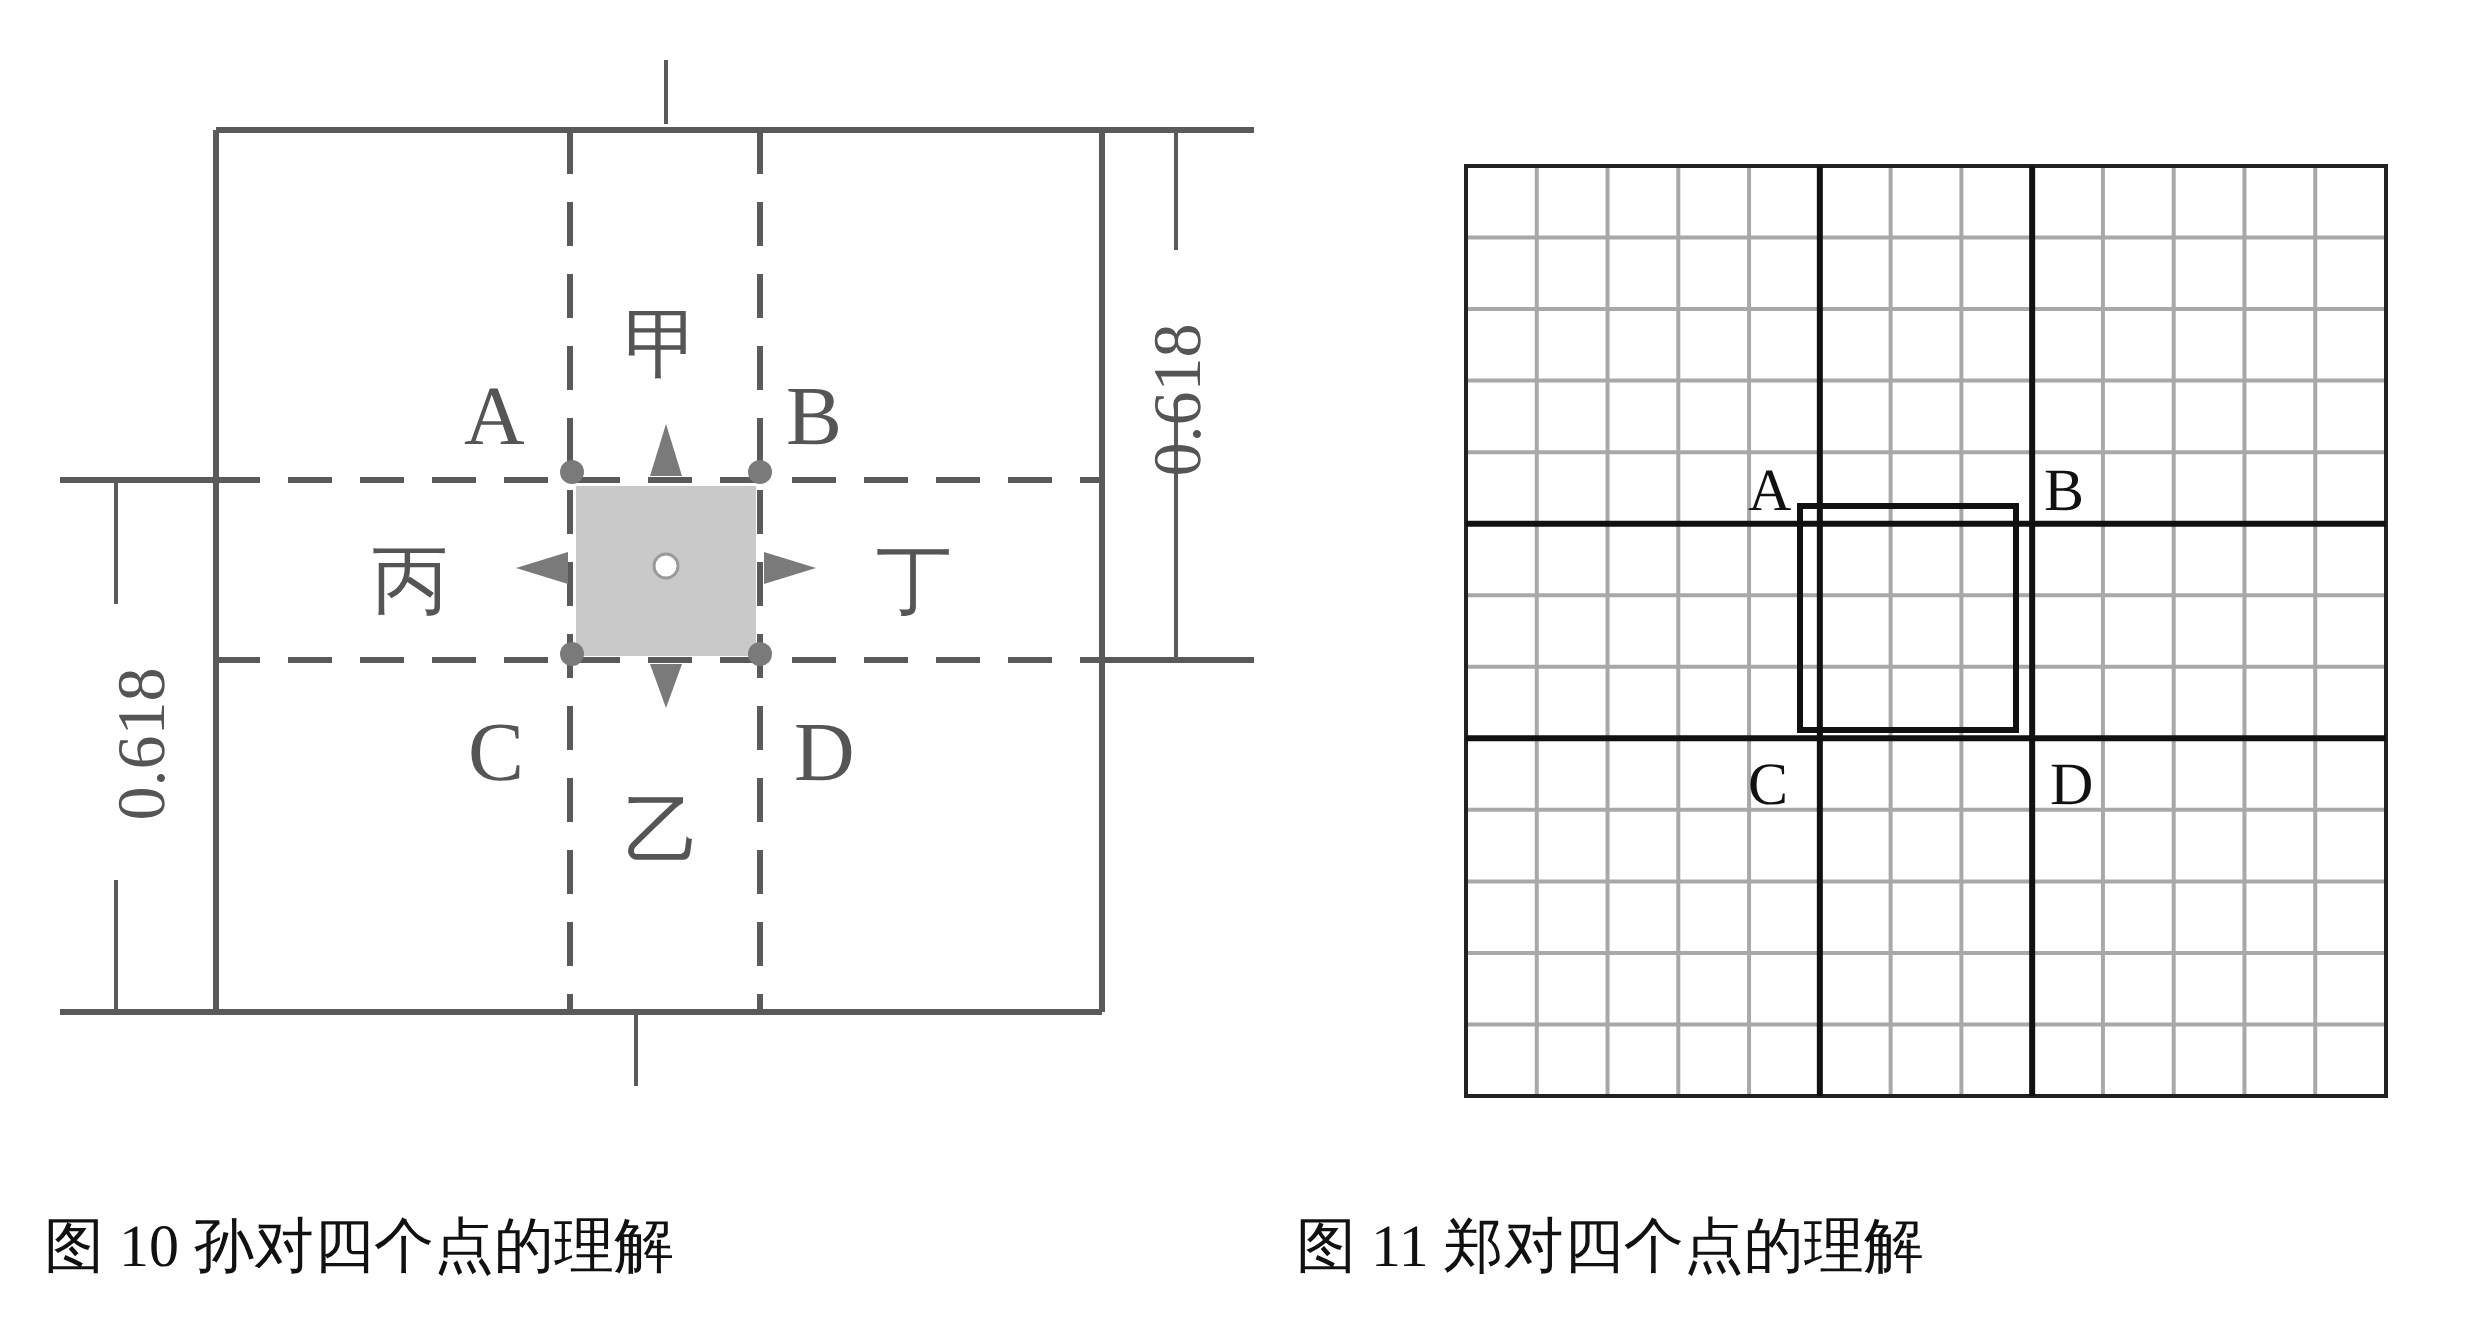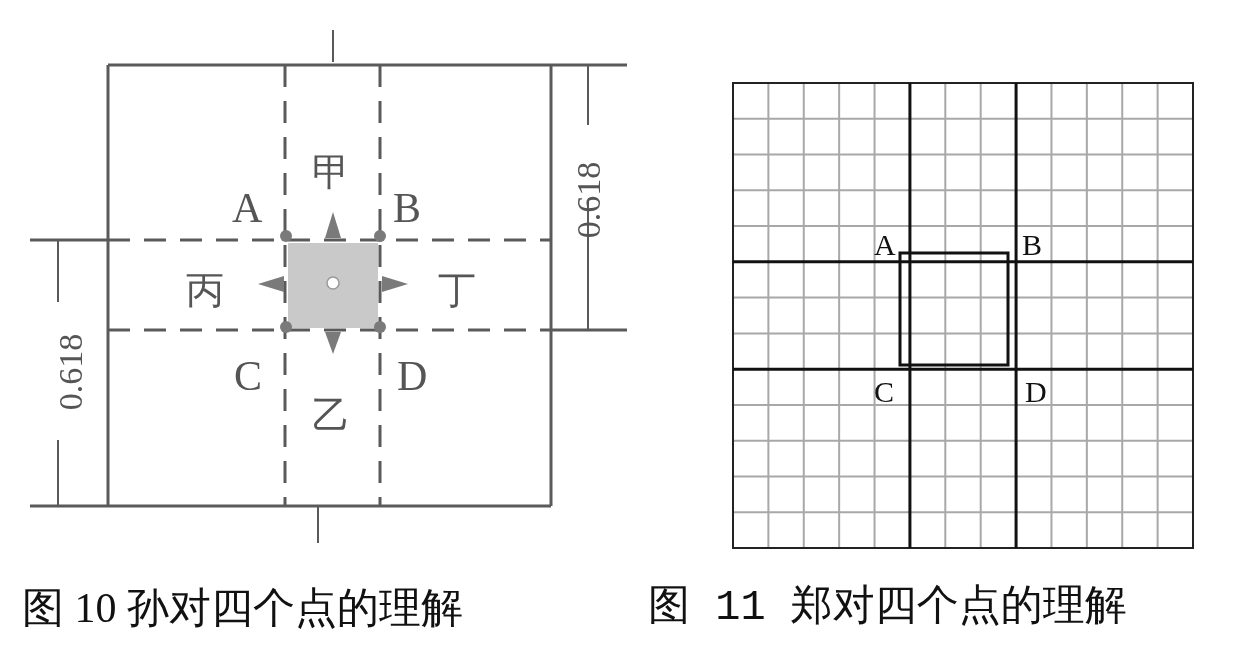--- a/index.html
+++ b/index.html
@@ -1,24 +1,24 @@
 <!DOCTYPE html>
 <html><head>
 <meta charset="utf-8">
 <style>
   html, body { margin: 0; padding: 0; background: #ffffff; }
   body { width: 1236px; height: 662px; position: relative; overflow: hidden;
          font-family: "Liberation Serif", "DejaVu Serif", serif; }
   #fig-left { position: absolute; left: 0; top: 0; }
   #fig-right { position: absolute; left: 0; top: 0; }
-  .caption { position: absolute; top: 578px; font-size: 42px; color: #111;
+  .caption { position: absolute; top: 594px; font-size: 30px; color: #111;
              font-family: "Liberation Serif", "DejaVu Serif", serif; white-space: nowrap;
              letter-spacing: 0px; line-height: 60px; }
   #caption-left { left: 22px; }
-  #caption-right { left: 648px; font-family: Liberation Mono, monospace; }
+  #caption-right { left: 648px; }
   .lbl { font-family: "Liberation Serif", "DejaVu Serif", serif; fill: #555; }
   .cjk { font-family: "DejaVu Sans", "Liberation Sans", sans-serif; fill: #555; }
   .rlbl { font-family: "Liberation Serif", "DejaVu Serif", serif; fill: #111; }
 </style>
 </head>
 <body>
 
 <svg id="fig-left" width="660" height="570">
   <g stroke="#5a5a5a" stroke-width="3" fill="none">
 

